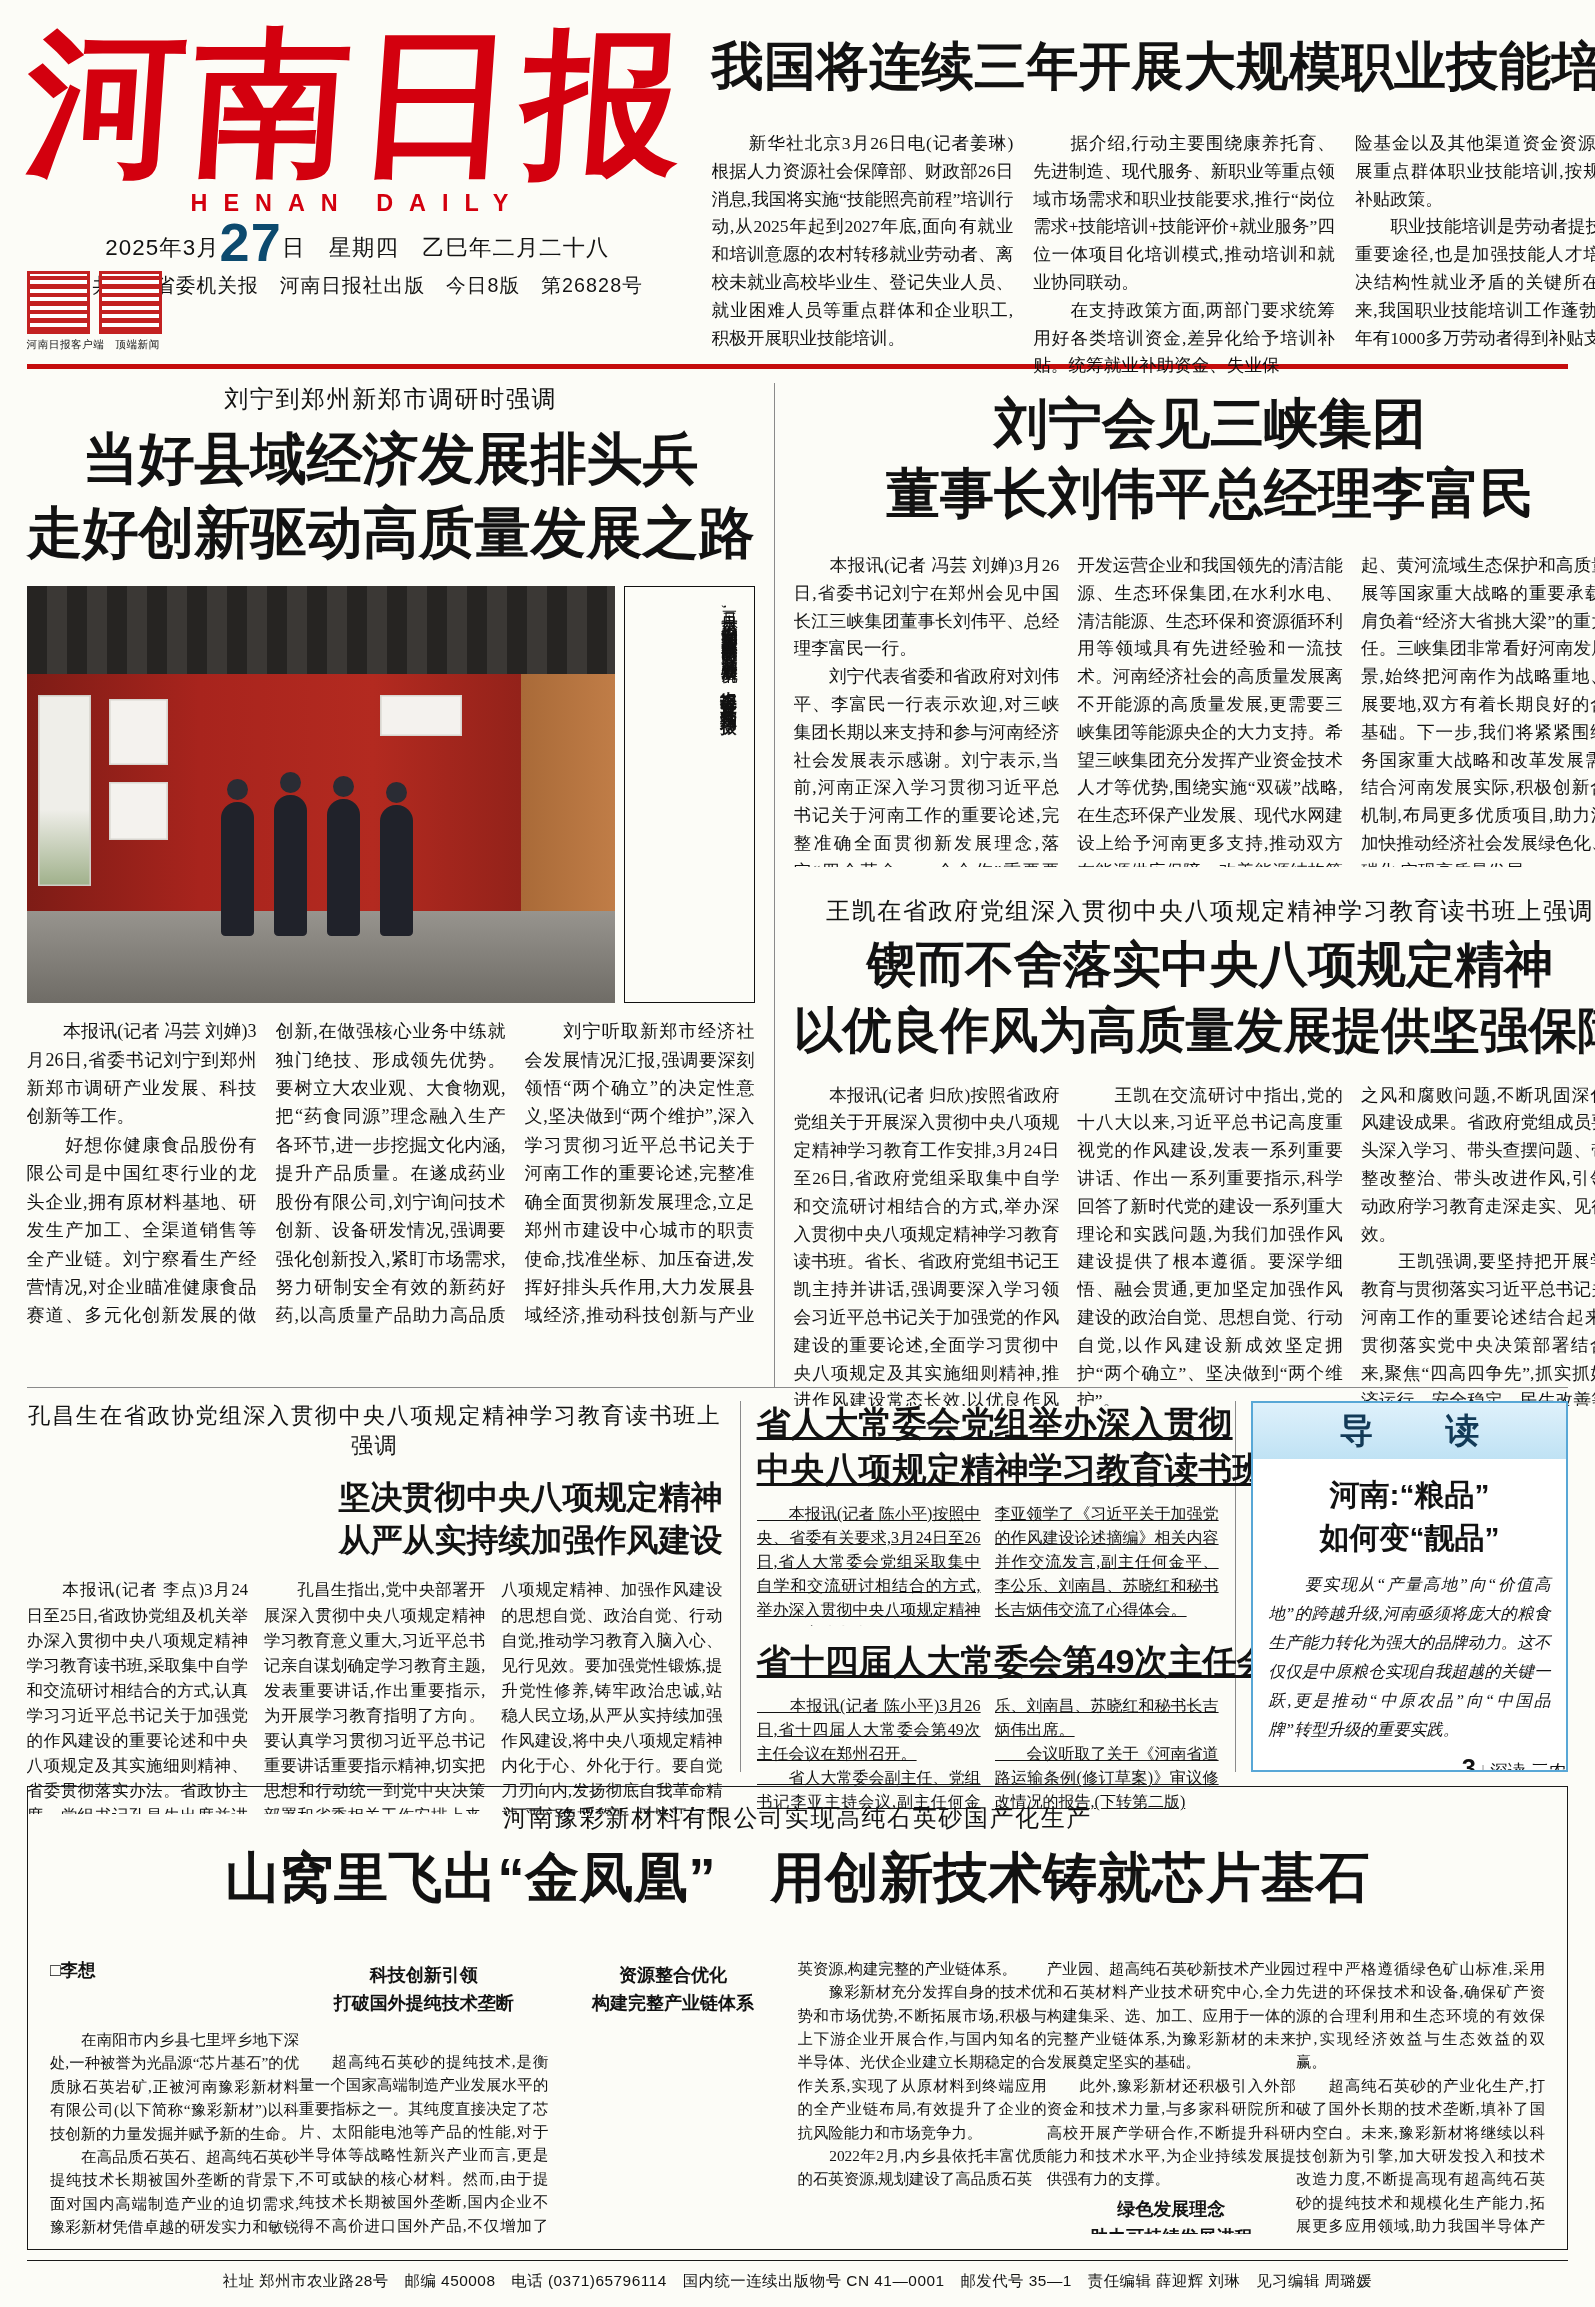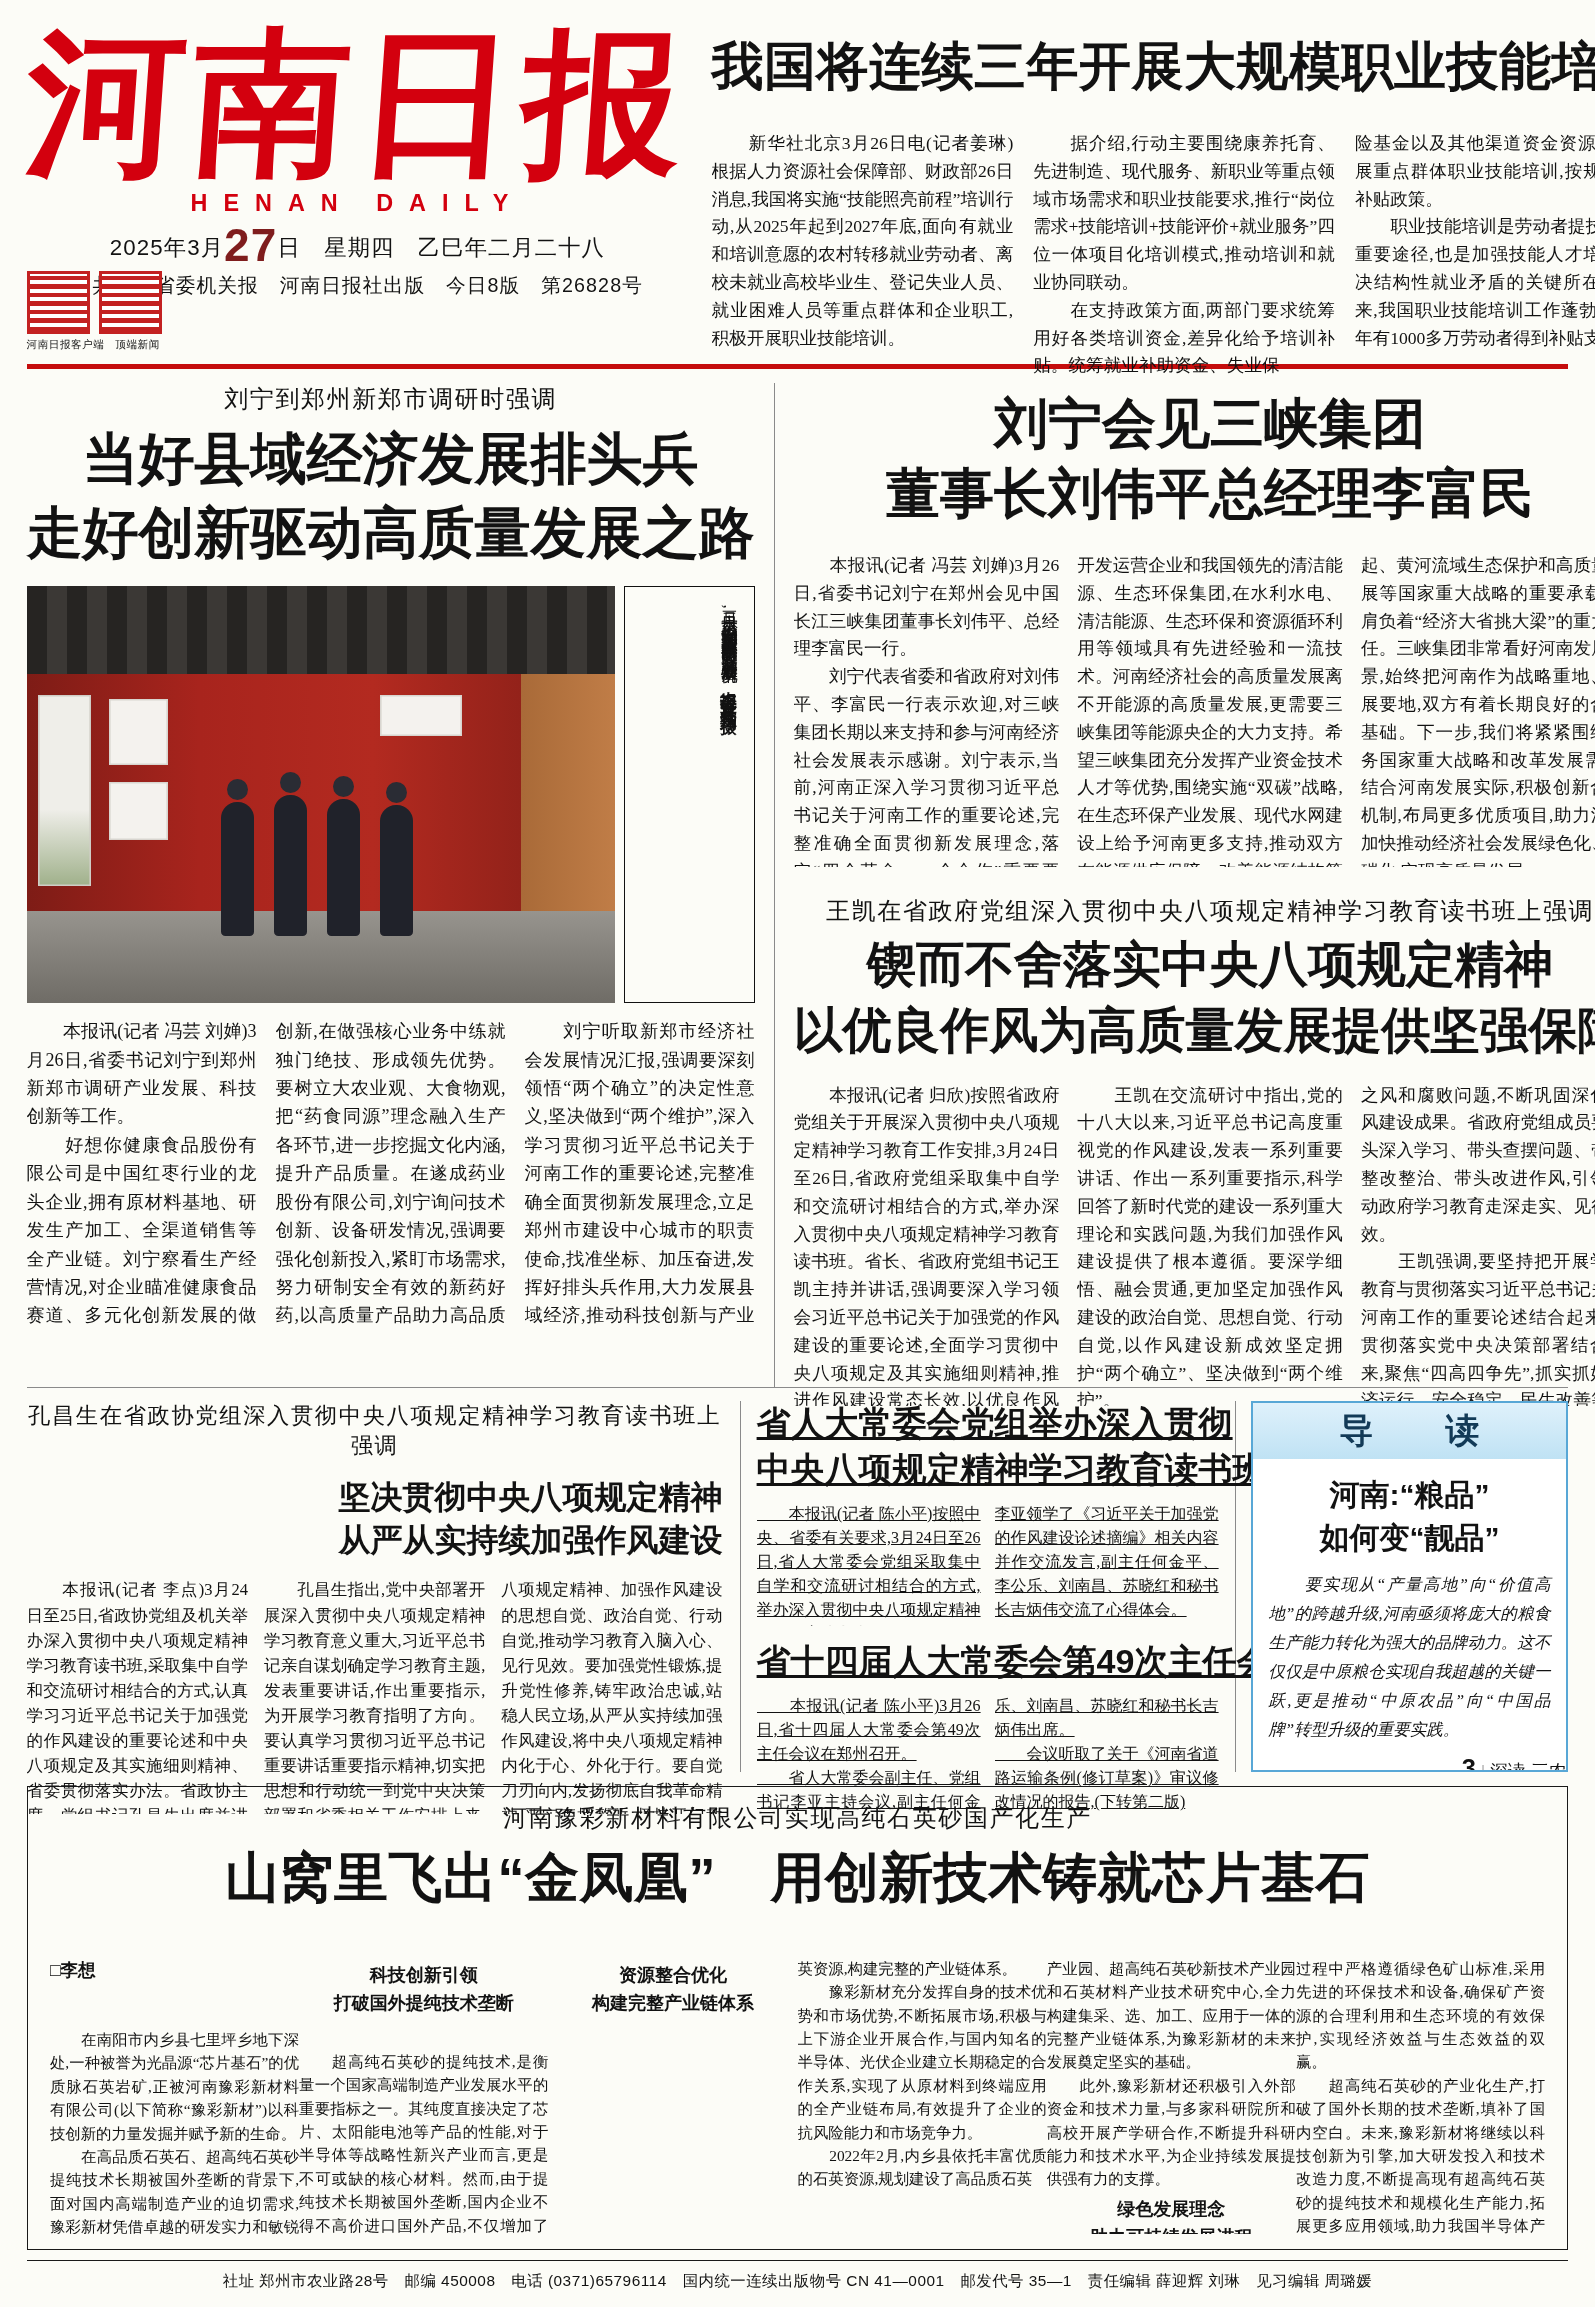--- a/index.html
+++ b/index.html
@@ -14,21 +14,21 @@
   
   .header-row { display:flex; height:344px; }
   .masthead { width:734px; position:relative; text-align:center; }
   .brand-title {
     font-family:"DejaVu Serif",serif; font-weight:900; color:#d3000e;
     font-size:158px; line-height:1.08; letter-spacing:7.4px;
     transform:skewX(-4deg); white-space:nowrap;
   }
   .brand-sub { color:#d3000e; font-size:23.4px; font-weight:bold; letter-spacing:16px; margin-top:1.1px; }
   .date-line { font-size:22.3px; margin-top:16px; font-family:"Liberation Sans","DejaVu Sans",sans-serif; letter-spacing:1.1px;}
-  .date-day { color:#7f1d1d; font-size:46px; font-weight:bold; line-height:0; vertical-align:-6.4px; }
+  .date-day { color:#0c4a6e; font-size:54px; font-weight:bold; line-height:0; vertical-align:-6.4px; }
   .info-line { font-size:19.7px; margin-top:9.6px; font-family:"Liberation Sans","DejaVu Sans",sans-serif; letter-spacing:1.1px;}
   .qr-group { position:absolute; left:0; bottom:10px; width:160px; }
   .qr-row { display:flex; gap:9.6px; }
   .qr {
     width:63px; height:63px; border:3.2px solid #c32121; background:
       repeating-linear-gradient(0deg,#c32121 0 4.3px,#fff 4.3px 8.5px),
       repeating-linear-gradient(90deg,#c32121 0 4.3px,rgba(255,255,255,.55) 4.3px 8.5px);
   }
   .qr-caption { font-size:10.6px; margin-top:4.3px; text-align:left; letter-spacing:0.5px; }
 

